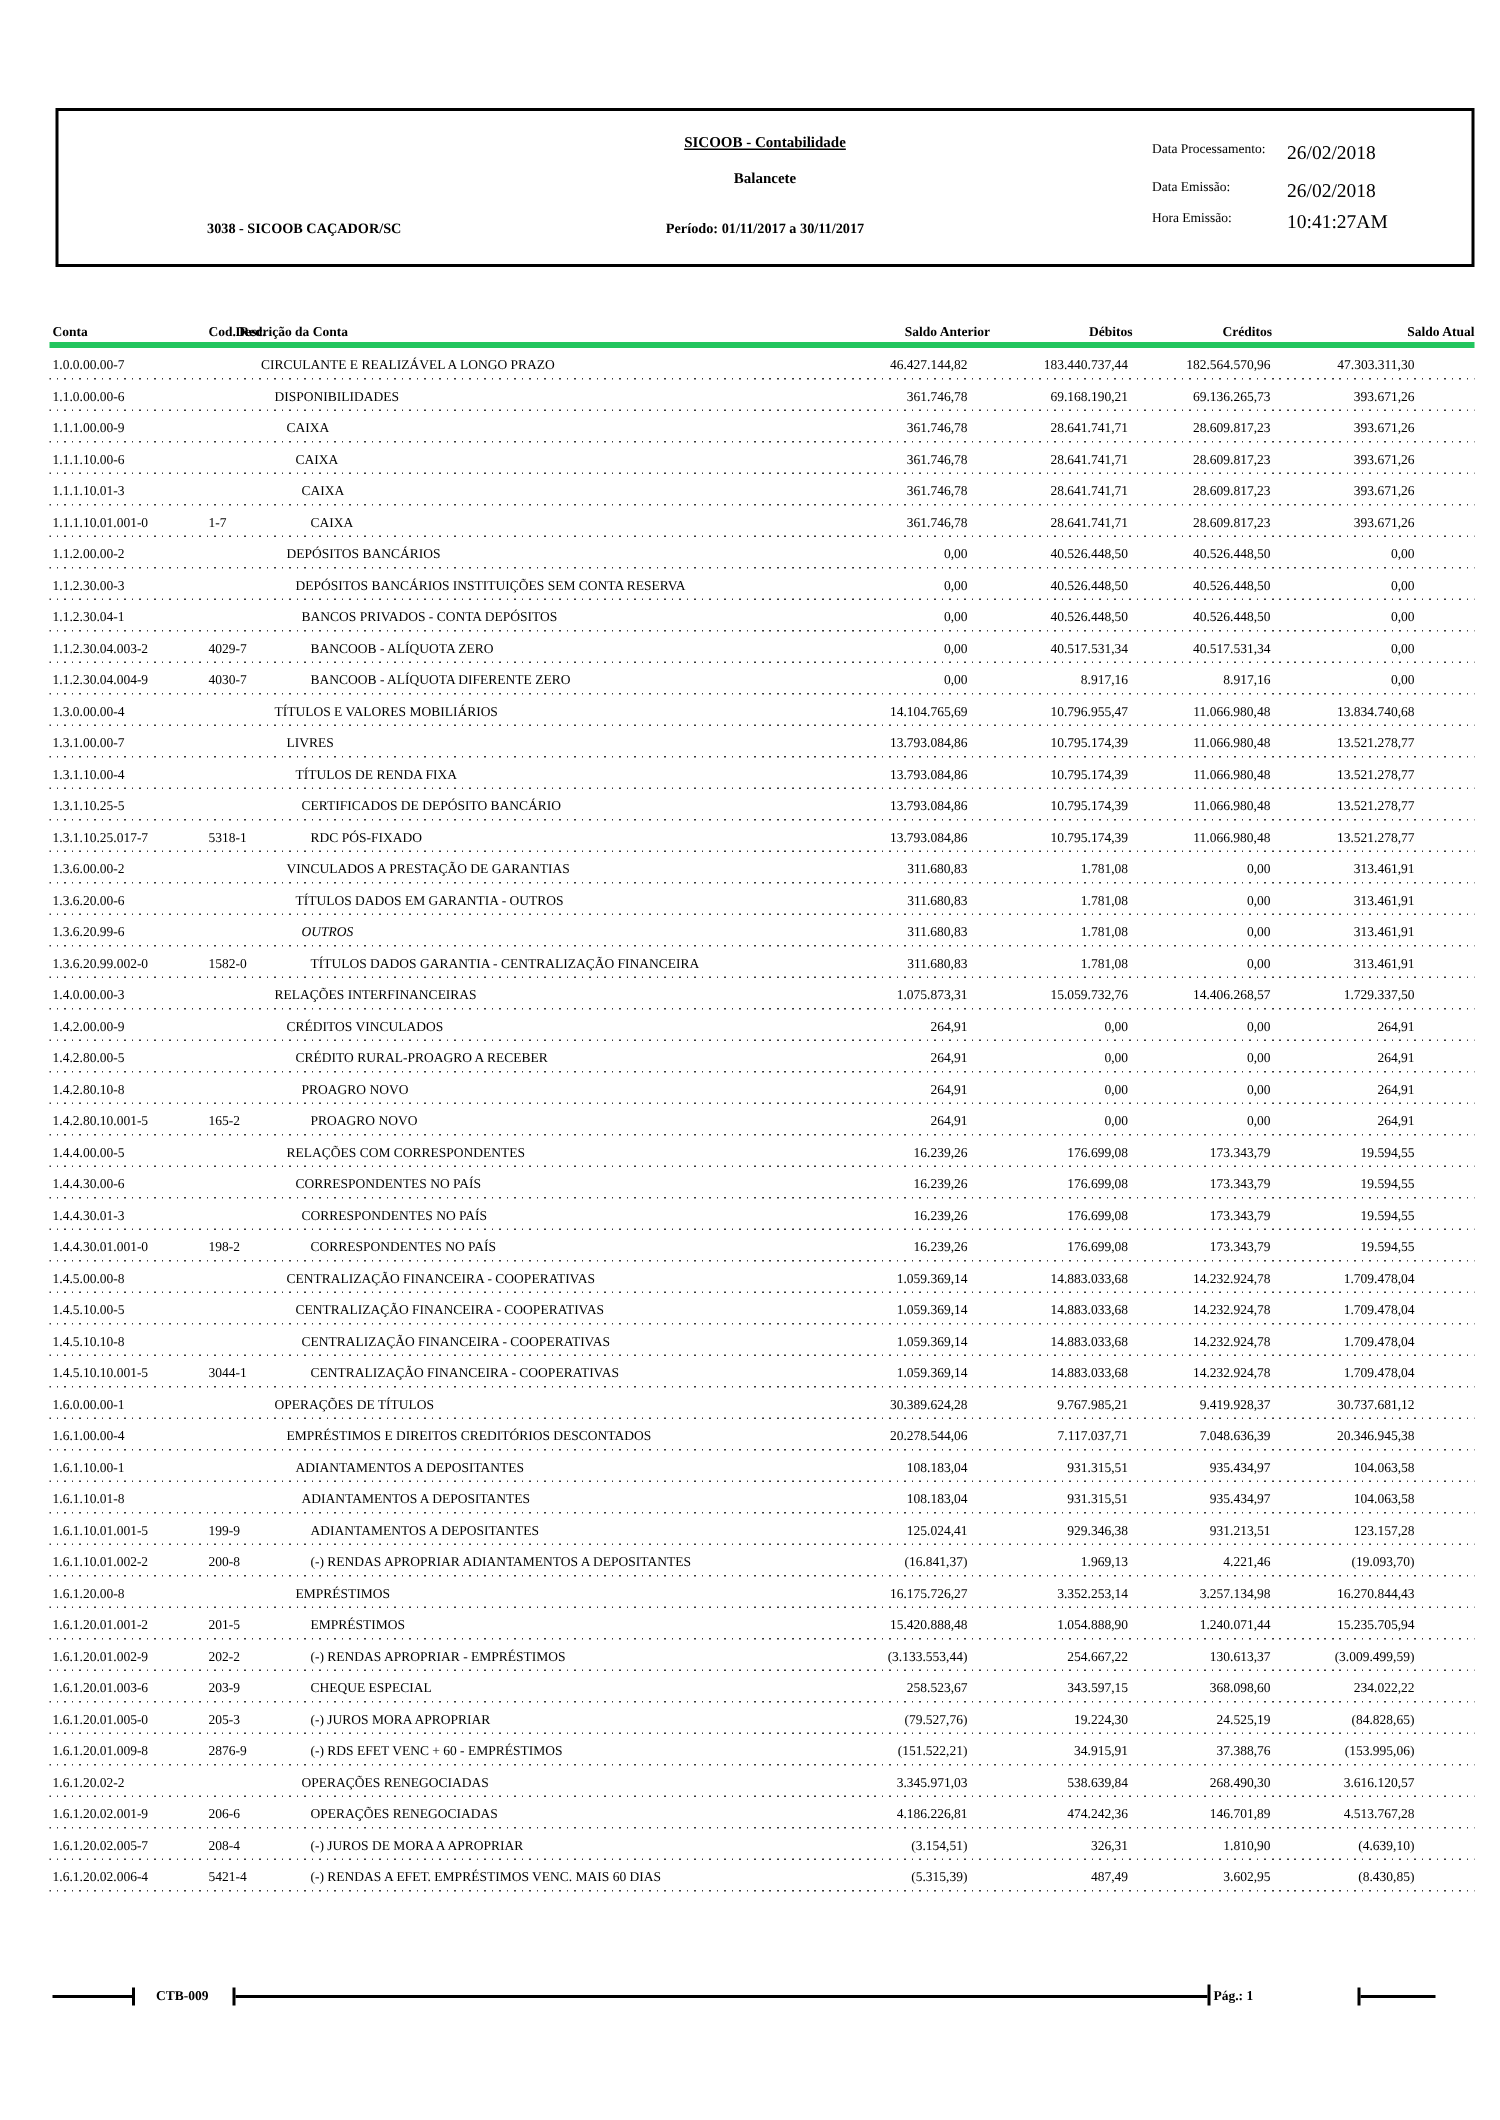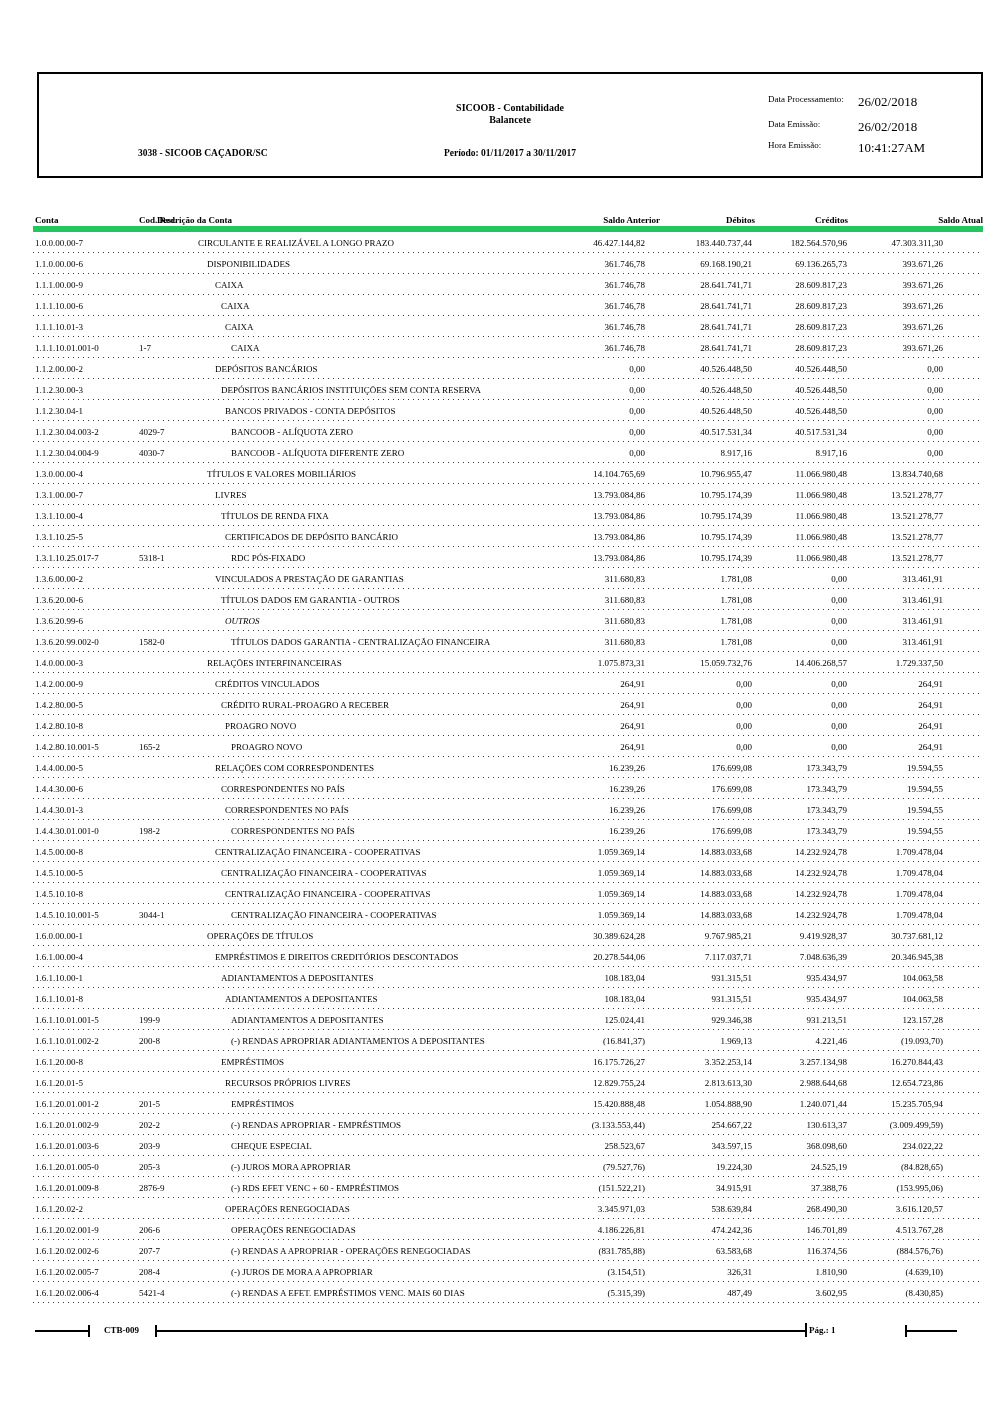--- a/index.html
+++ b/index.html
@@ -6,22 +6,22 @@
   .page{
     position:relative;width:1000px;height:1413px;background:#ffffff;
     font-family:"Liberation Serif","DejaVu Serif",serif;color:#000;
     overflow:hidden;margin:0 auto;
   }
   
   .hdr-box{
     position:absolute;left:37px;top:72px;width:946px;height:106px;
     border:2px solid #000;box-sizing:border-box;
   }
-  .hdr-title{position:absolute;left:0;top:28px;width:100%;text-align:center;
-    font-size:10px;font-weight:bold;}
+  .hdr-title{position:absolute;left:0;top:16px;width:100%;text-align:center;
+    font-size:10px;font-weight:bold;text-decoration:underline;}
   .hdr-subtitle{position:absolute;left:0;top:40px;width:100%;text-align:center;
     font-size:10px;font-weight:bold;}
   .hdr-entity{position:absolute;left:99px;top:74px;font-size:9.5px;font-weight:bold;}
   .hdr-period{position:absolute;left:0;top:74px;width:100%;text-align:center;
     font-size:9.5px;font-weight:bold;}
   .hdr-meta-label{position:absolute;left:729px;font-size:9px;}
   .hdr-meta-value{position:absolute;left:819px;font-size:13px;}
   .m1{top:20px}.m2{top:45px}.m3{top:66px}
   
   .tbl{position:absolute;left:33px;top:215px;width:950px;font-size:9px;}
@@ -31,25 +31,25 @@
     align-items:center;height:21px;position:relative;box-sizing:border-box;
   }
   .trow::after{
     content:"";position:absolute;left:0;right:0;bottom:0;height:1px;
     background:repeating-linear-gradient(90deg,#3a3a3a 0 1px,transparent 1px 5px);
   }
   .thead{
     display:grid;
     grid-template-columns:92px 47px 373px 115px 95px 93px 135px;
     align-items:end;height:17px;font-weight:bold;
-    border-bottom:6px solid #22c55e;box-sizing:border-box;padding-bottom:2px;
+    border-bottom:4px solid #22c55e;box-sizing:border-box;padding-bottom:2px;
   }
   .c-conta{padding-left:2px;white-space:nowrap;}
   .c-cod{padding-left:14px;white-space:nowrap;}
-  .c-desc{white-space:nowrap;overflow:hidden;margin-left:24px;}
+  .c-desc{white-space:nowrap;overflow:hidden;}
   .thead .c-desc{margin-left:-15px;}
   .c-sa{text-align:right;padding-right:15px;white-space:nowrap;}
   .c-deb{text-align:right;padding-right:3px;white-space:nowrap;}
   .c-cred{text-align:right;padding-right:1px;white-space:nowrap;}
   .c-atu{text-align:right;padding-right:40px;white-space:nowrap;}
   .thead .c-sa,.thead .c-deb,.thead .c-cred,.thead .c-atu{padding-right:0;}
   
   .fline{position:absolute;background:#000;height:2px;top:1330px;}
   .ftick{position:absolute;background:#000;width:2px;height:12px;top:1325px;}
   .ftext{position:absolute;top:1324px;font-size:9px;font-weight:bold;line-height:13px;}
@@ -476,29 +476,20 @@
     <div class="trow">
       <div class="c-conta">1.6.1.20.00-8</div>
       <div class="c-cod"></div>
       <div class="c-desc" style="padding-left: 25px;">EMPRÉSTIMOS</div>
       <div class="c-sa">16.175.726,27</div>
       <div class="c-deb">3.352.253,14</div>
       <div class="c-cred">3.257.134,98</div>
       <div class="c-atu">16.270.844,43</div>
     </div>
 
-    <div class="trow">
-      <div class="c-conta">1.6.1.20.01-5</div>
-      <div class="c-cod"></div>
-      <div class="c-desc" style="padding-left: 29px;">RECURSOS PRÓPRIOS LIVRES</div>
-      <div class="c-sa">12.829.755,24</div>
-      <div class="c-deb">2.813.613,30</div>
-      <div class="c-cred">2.988.644,68</div>
-      <div class="c-atu">12.654.723,86</div>
-    </div>
 
     <div class="trow">
       <div class="c-conta">1.6.1.20.01.001-2</div>
       <div class="c-cod">201-5</div>
       <div class="c-desc" style="padding-left: 35px;">EMPRÉSTIMOS</div>
       <div class="c-sa">15.420.888,48</div>
       <div class="c-deb">1.054.888,90</div>
       <div class="c-cred">1.240.071,44</div>
       <div class="c-atu">15.235.705,94</div>
     </div>
@@ -557,29 +548,20 @@
     <div class="trow">
       <div class="c-conta">1.6.1.20.02.001-9</div>
       <div class="c-cod">206-6</div>
       <div class="c-desc" style="padding-left: 35px;">OPERAÇÕES RENEGOCIADAS</div>
       <div class="c-sa">4.186.226,81</div>
       <div class="c-deb">474.242,36</div>
       <div class="c-cred">146.701,89</div>
       <div class="c-atu">4.513.767,28</div>
     </div>
 
-    <div class="trow">
-      <div class="c-conta">1.6.1.20.02.002-6</div>
-      <div class="c-cod">207-7</div>
-      <div class="c-desc" style="padding-left: 35px;">(-) RENDAS A APROPRIAR - OPERAÇÕES RENEGOCIADAS</div>
-      <div class="c-sa">(831.785,88)</div>
-      <div class="c-deb">63.583,68</div>
-      <div class="c-cred">116.374,56</div>
-      <div class="c-atu">(884.576,76)</div>
-    </div>
 
     <div class="trow">
       <div class="c-conta">1.6.1.20.02.005-7</div>
       <div class="c-cod">208-4</div>
       <div class="c-desc" style="padding-left: 35px;">(-) JUROS DE MORA A APROPRIAR</div>
       <div class="c-sa">(3.154,51)</div>
       <div class="c-deb">326,31</div>
       <div class="c-cred">1.810,90</div>
       <div class="c-atu">(4.639,10)</div>
     </div>

